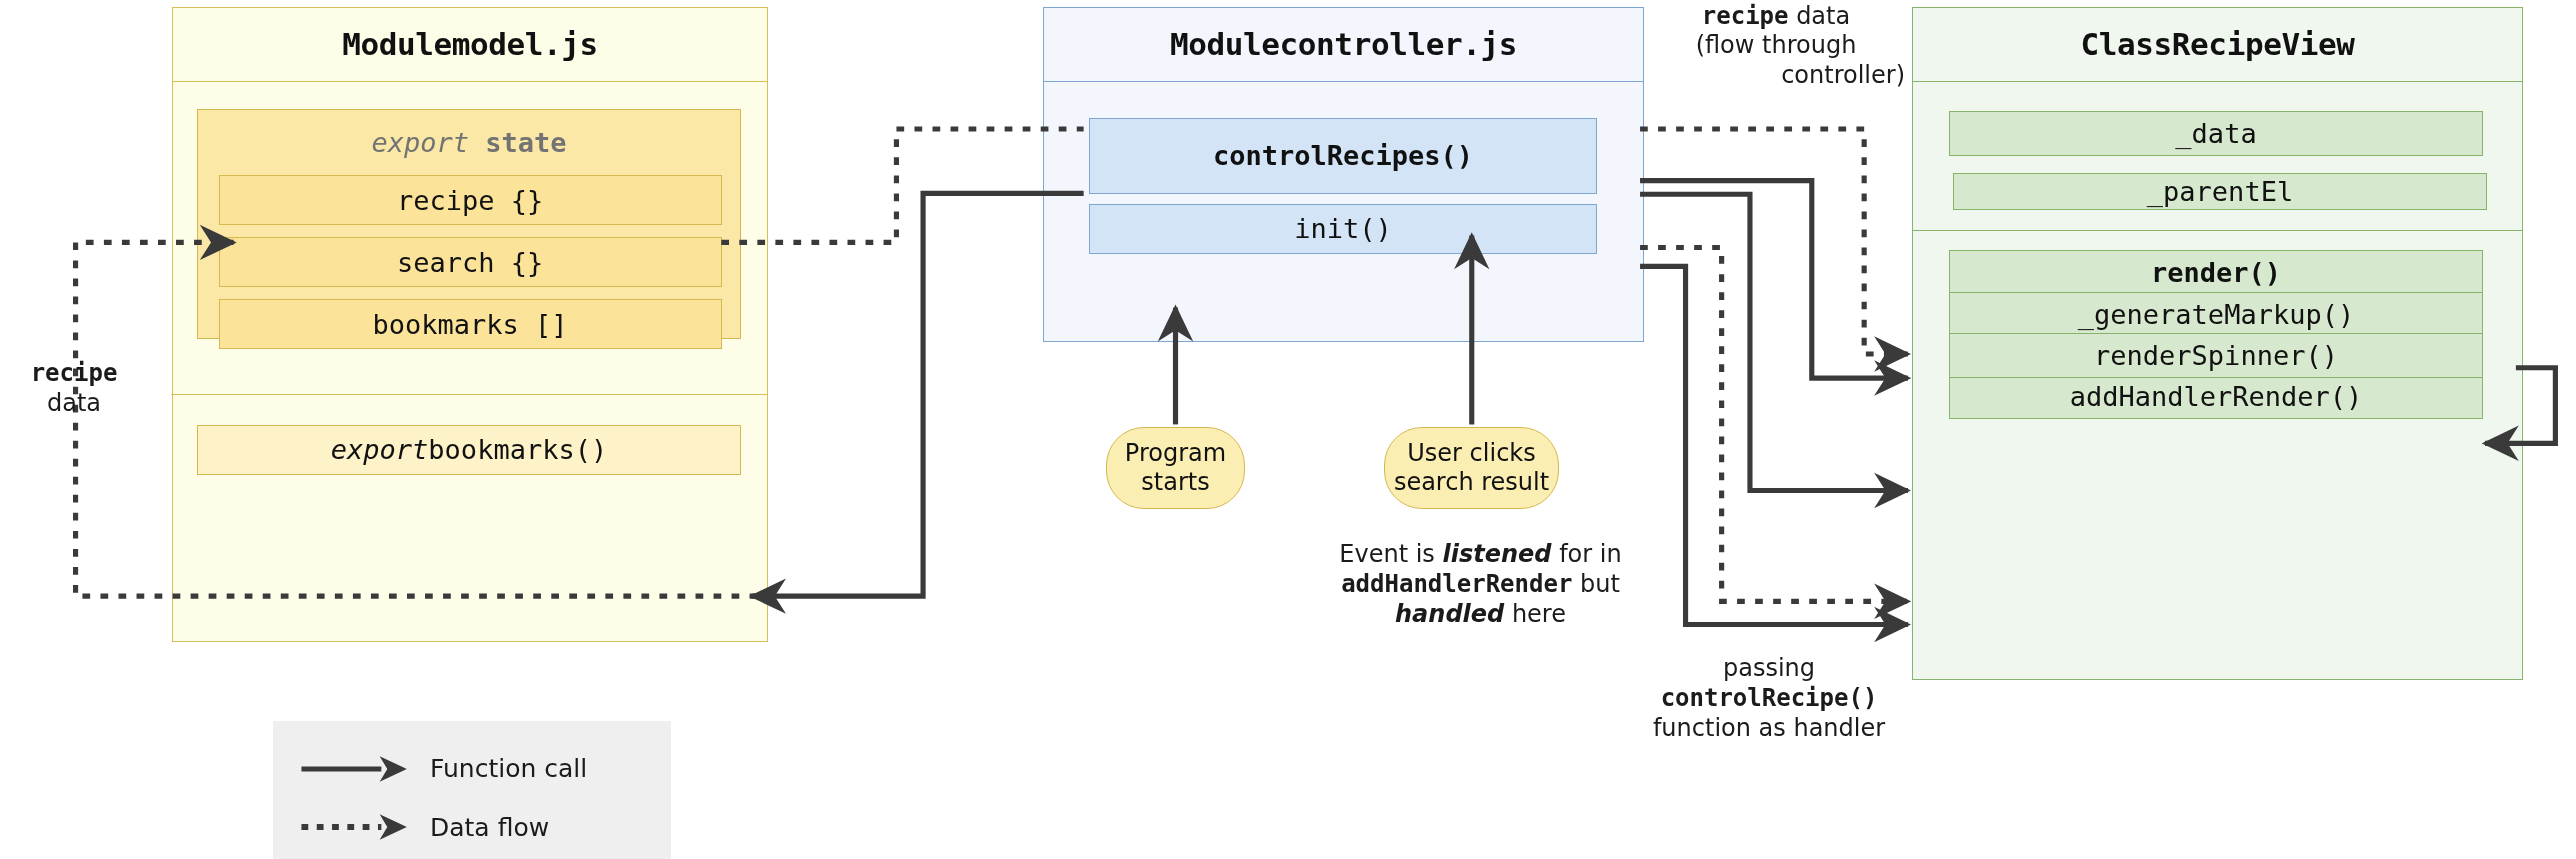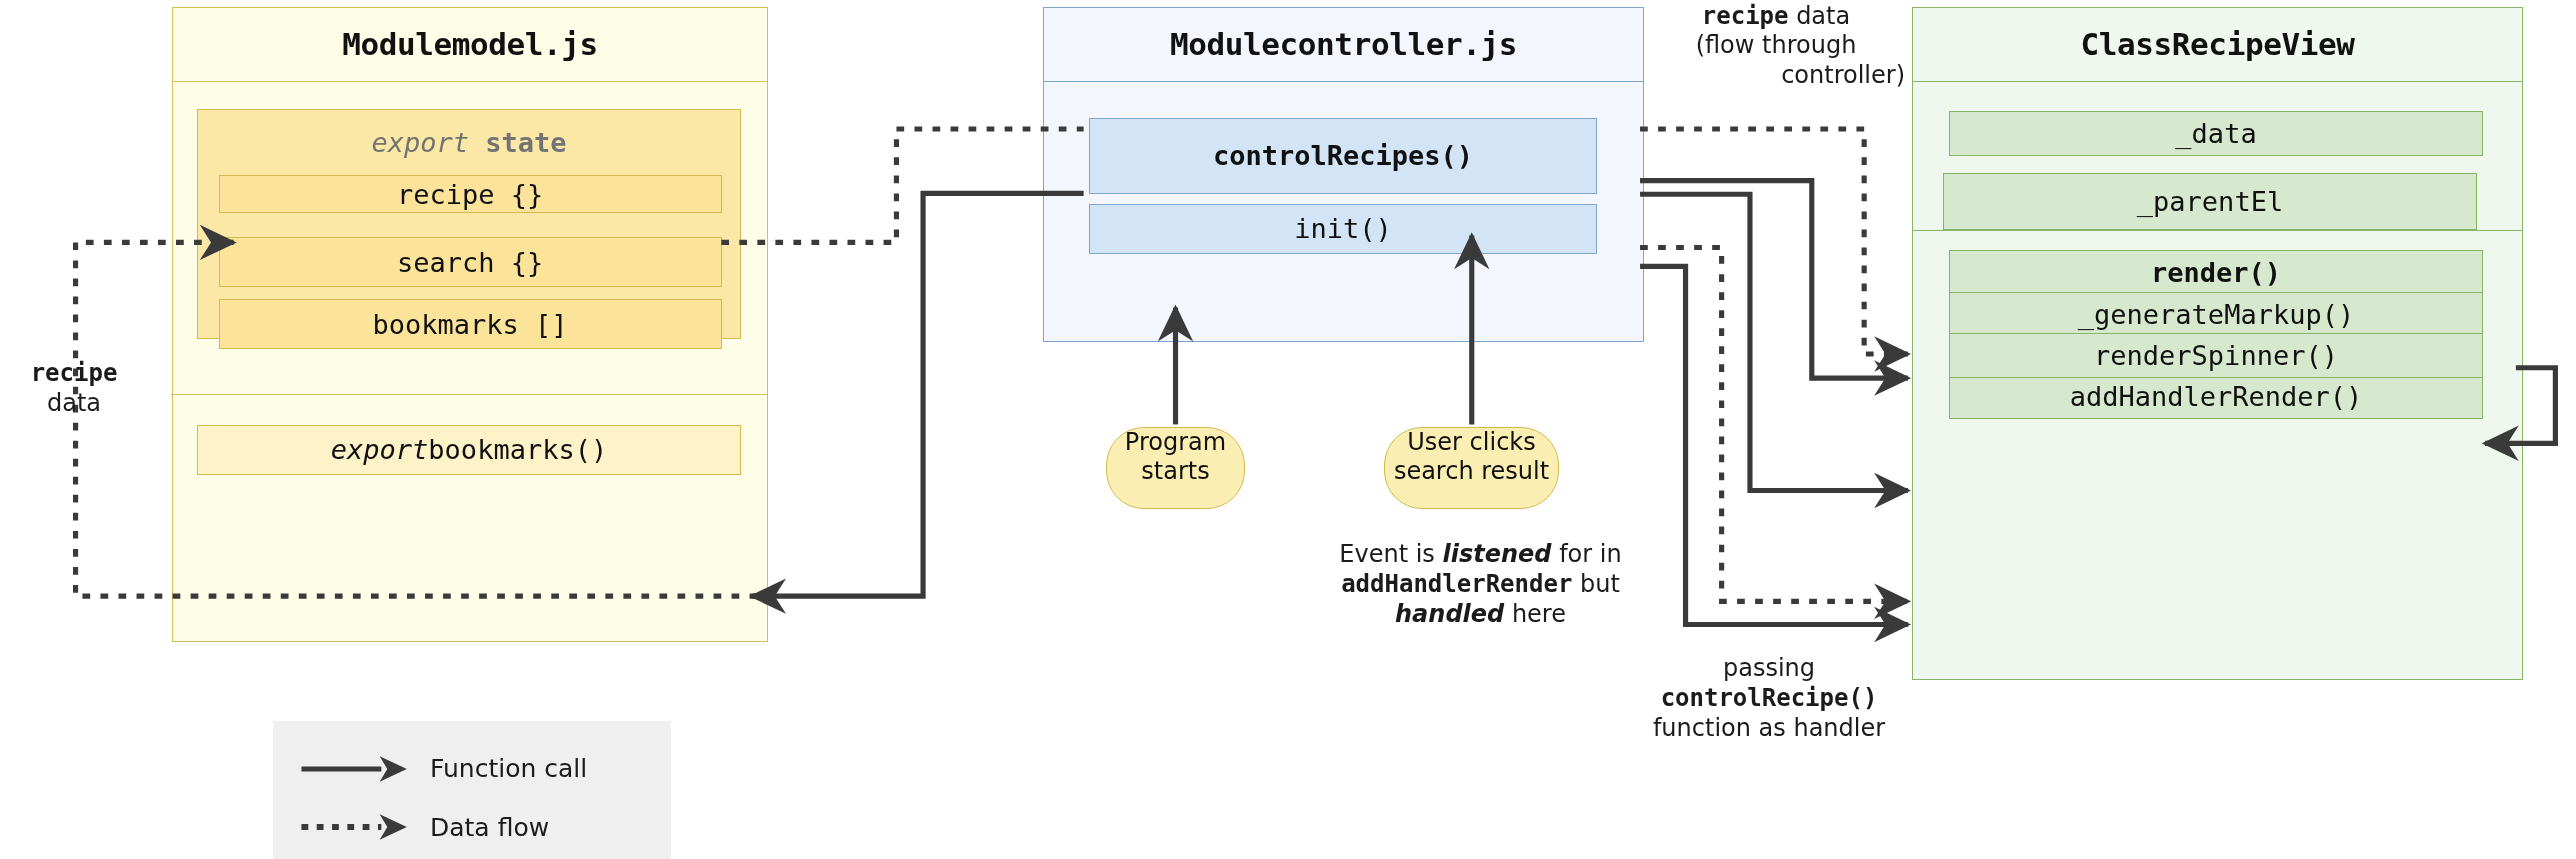--- a/index.html
+++ b/index.html
@@ -50,21 +50,21 @@
           display:flex;align-items:center;justify-content:center;
           font-family:"DejaVu Sans Mono","Liberation Mono",monospace;
           font-size:27px;color:#111;position:absolute;}
 
   .bold{font-weight:bold;}
   .ital{font-style:italic;}
 
   
   .bubble{position:absolute;box-sizing:border-box;background:#fbeeb2;
           border:1.7px solid #d4b94f;border-radius:38px;
-          display:flex;flex-direction:column;align-items:center;
+          display:flex;flex-direction:column;align-items:center;justify-content:center;
           font-family:"DejaVu Sans","Liberation Sans",sans-serif;
           font-size:24px;line-height:1.22;color:#111;text-align:center;z-index:6;}
 
   
   .note{position:absolute;text-align:center;color:#1b1b1b;z-index:7;
         font-family:"DejaVu Sans","Liberation Sans",sans-serif;
         font-size:24px;line-height:1.24;font-weight:bold;}
   .note .mono{font-family:"DejaVu Sans Mono","Liberation Mono",monospace;font-weight:bold;}
   .note .reg{font-weight:bold;}
 
@@ -83,21 +83,21 @@
     <div class="panel-head" style="height:74px;">
       <span>Module </span>
         <span class="bold">model.js</span>
     </div>
     <div class="panel-body" style="height:557px;">
 
       <div class="m-sub" style="left:24px;top:27.5px;width:544px;height:230px;">
         <div class="m-sub-title" style="margin-top:17px;">
           <span class="ital">export </span><span class="bold">state</span>
         </div>
-        <div class="m-item" style="left:20.6px;top:65px;width:503px;height:38px;">
+        <div class="m-item" style="left:20.6px;top:65px;width:503px;height:50px;">
           <span>recipe {}</span>
         </div>
         <div class="m-item" style="left:20.6px;top:127px;width:503px;height:50px;">
           <span>search {}</span>
         </div>
         <div class="m-item" style="left:20.6px;top:189px;width:503px;height:50px;">
           <span>bookmarks []</span>
         </div>
       </div>
 
@@ -128,21 +128,21 @@
 
   <div class="panel v-panel" style="left:1912px;top:6.9px;width:611px;height:673px;">
     <div class="panel-head" style="height:74px;">
       <span>Class </span>
         <span class="bold">RecipeView</span>
     </div>
     <div class="panel-body" style="height:596px;">
       <div class="v-item" style="left:36px;top:29px;width:534px;height:45px;">
         <span>_data</span>
       </div>
-      <div class="v-item" style="left:30px;top:91px;width:534px;height:57px;">
+      <div class="v-item" style="left:40px;top:91px;width:534px;height:37px;">
         <span>_parentEl</span>
       </div>
 
       <div class="v-div" style="top:148px;"></div>
 
       <div class="v-item bold" style="left:36px;top:168px;width:534px;height:45px;">
         <span>render()</span>
       </div>
       <div class="v-item" style="left:36px;top:210px;width:534px;height:45px;">
         <span>_generateMarkup()</span>

